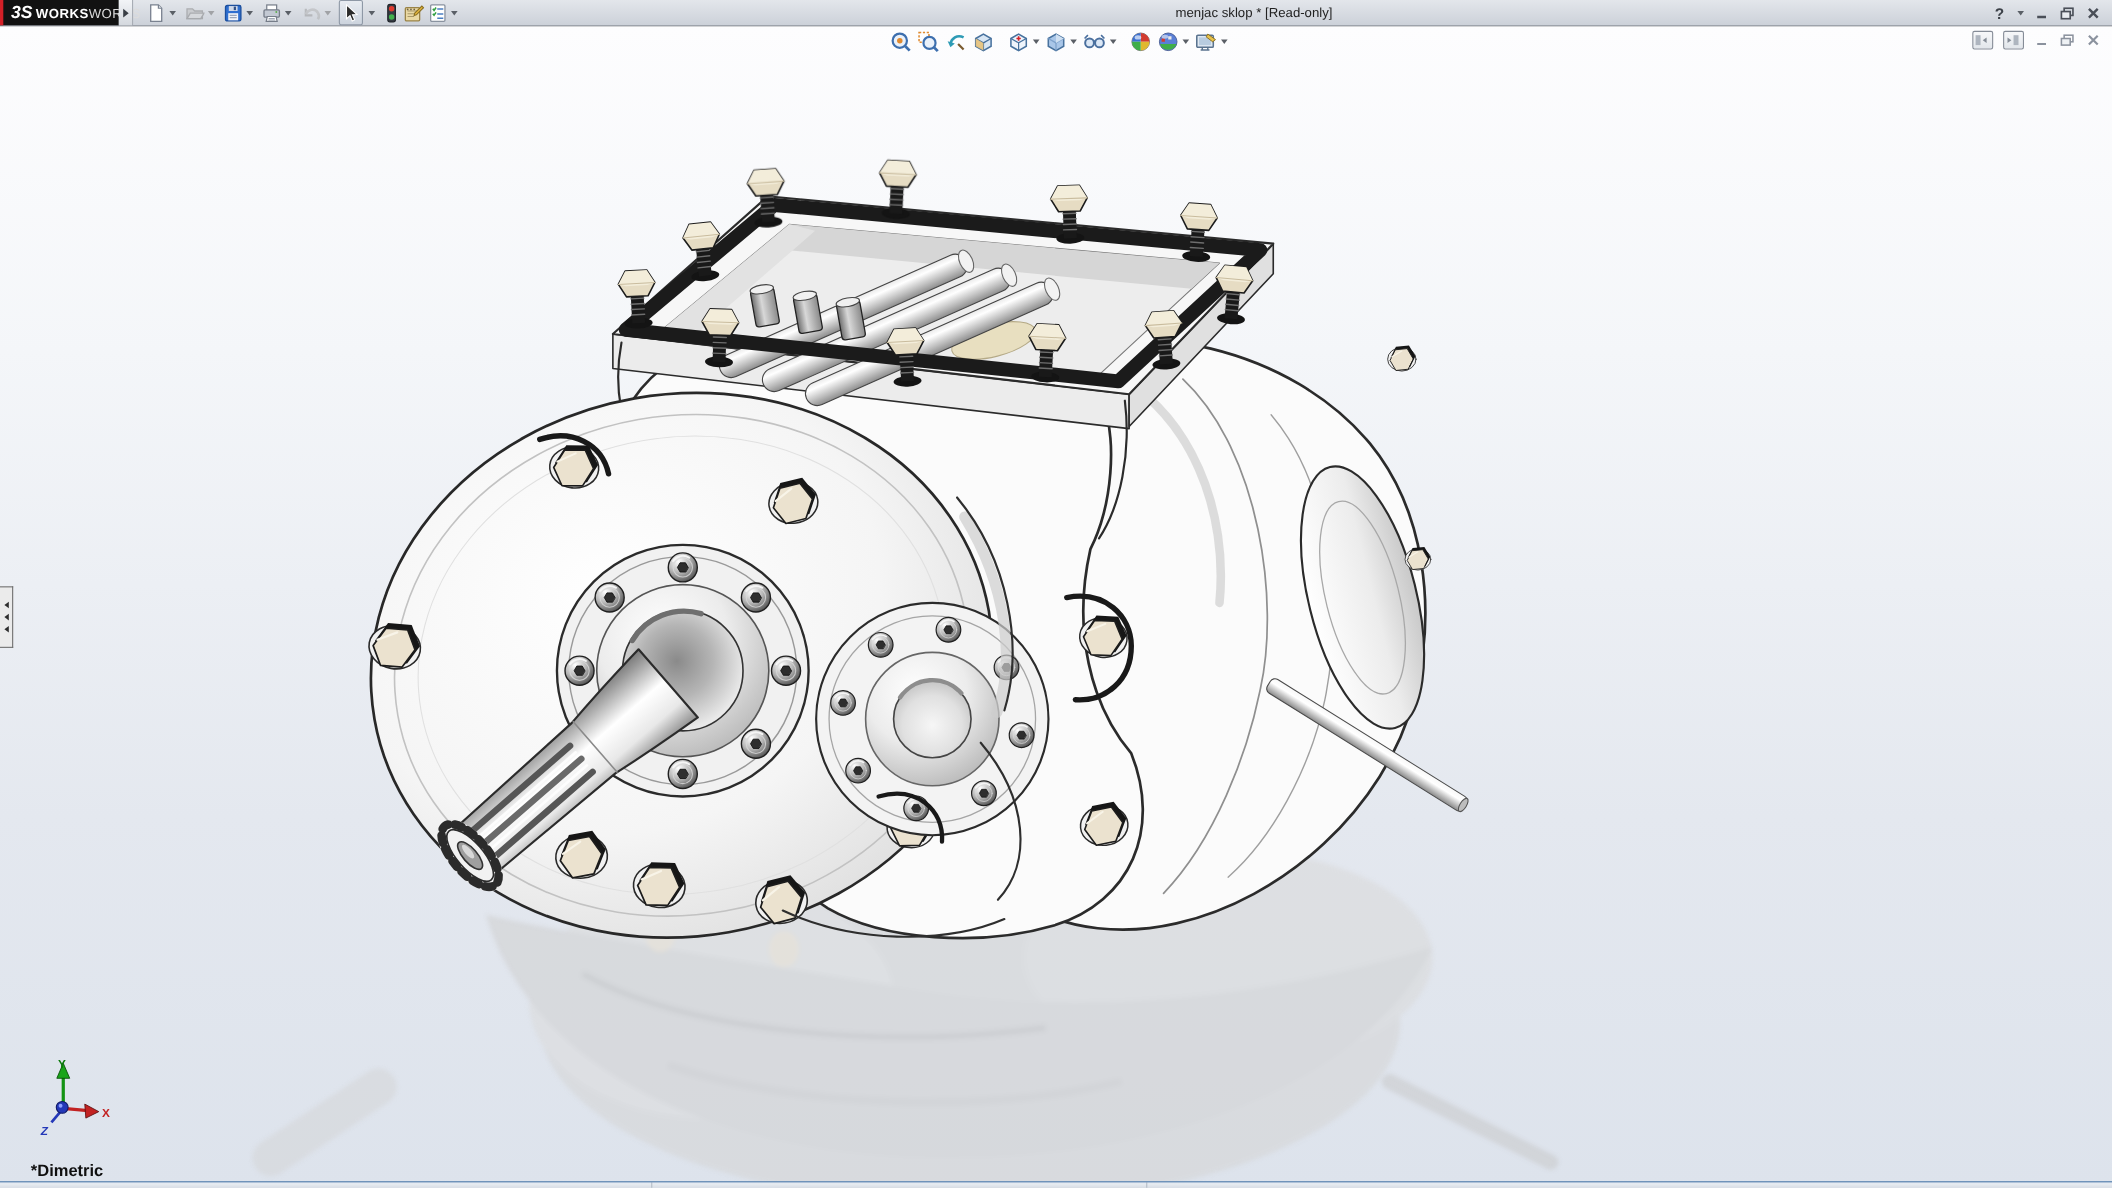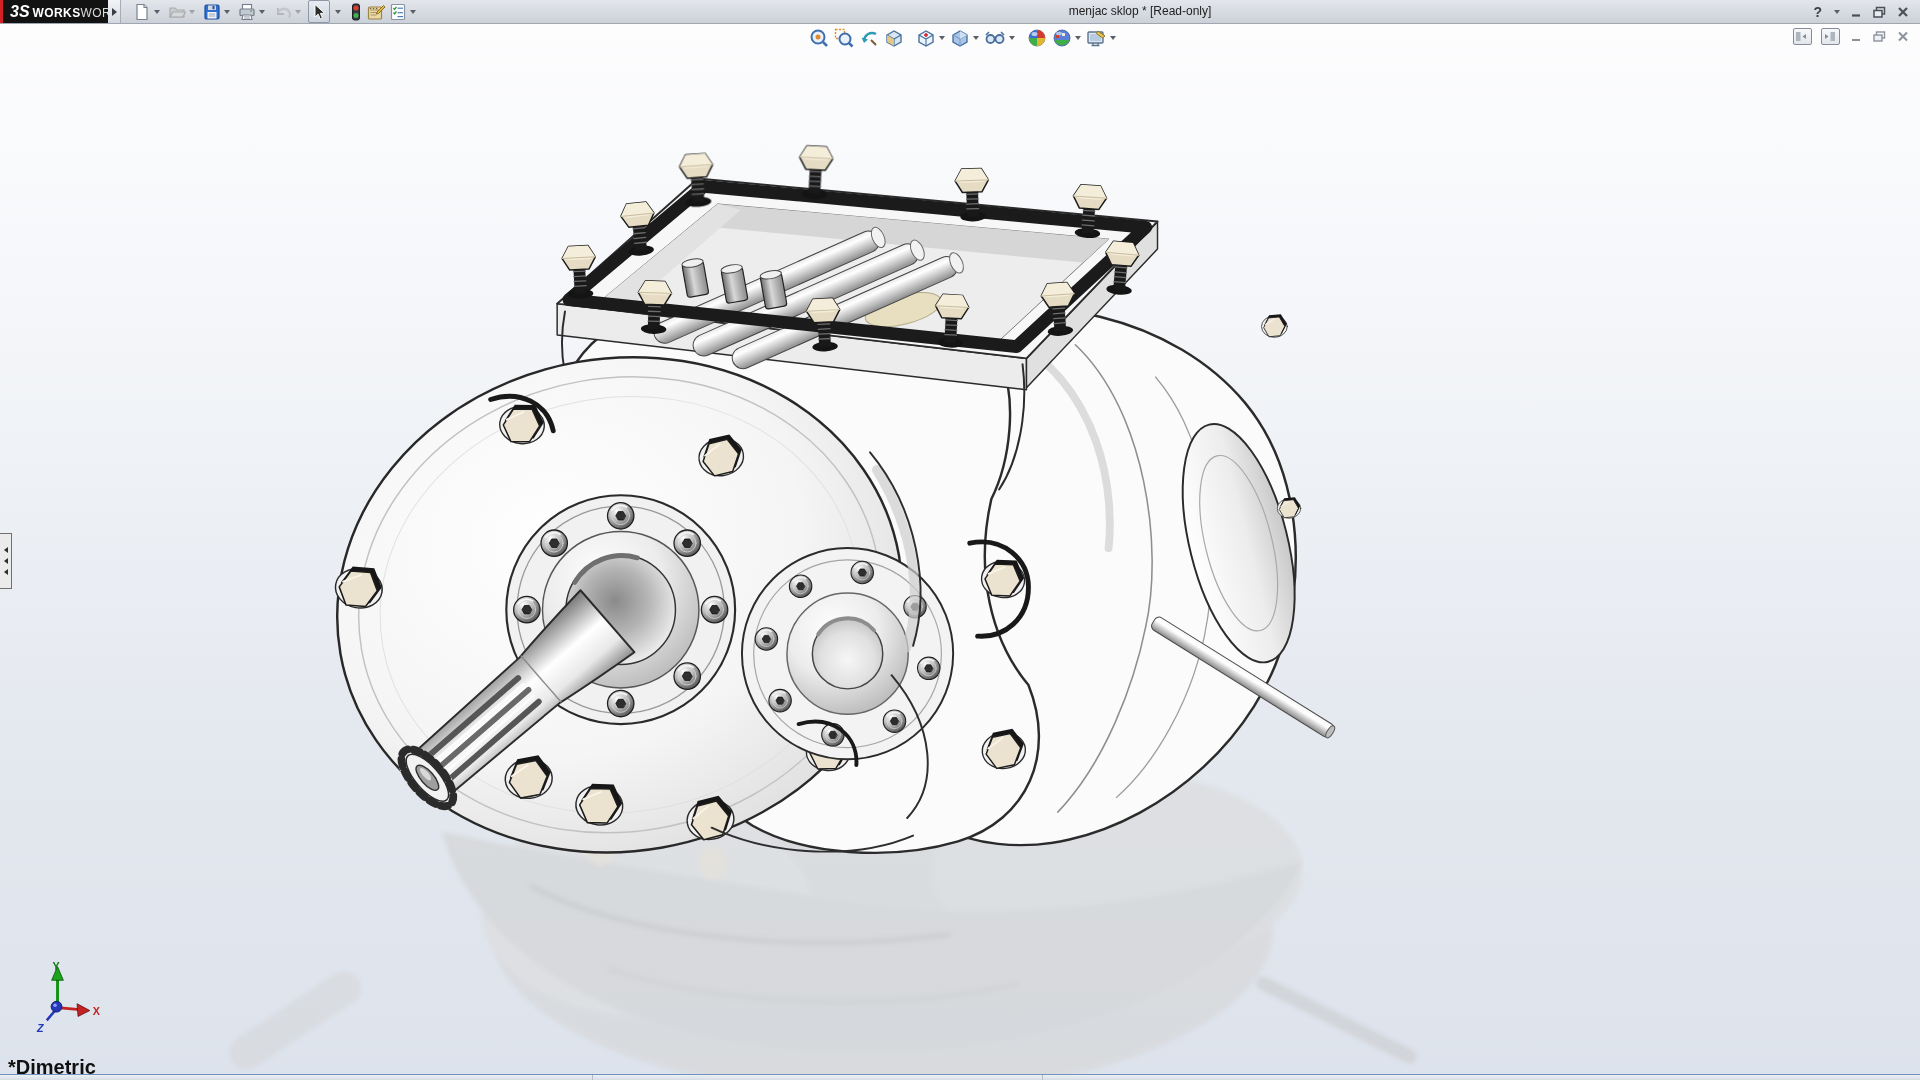--- a/index.html
+++ b/index.html
@@ -37,21 +37,21 @@
   .headsup{position:absolute;left:808px;top:3px;height:22px;display:flex;align-items:center;gap:3px;}
   .hu-btn{display:flex;align-items:center;padding:1px;}
   .hu-gap{width:4px;}
   .doc-controls{position:absolute;right:10px;top:4px;display:flex;align-items:center;gap:9px;}
   .pane-btn{width:17px;height:15px;border:1px solid #858c97;border-radius:2px;
     display:flex;align-items:center;background:linear-gradient(#f7f8fa,#e2e6eb);}
   .left-tab{position:absolute;left:0;top:509px;width:11px;height:54px;background:#ebebeb;
     border:1px solid #707070;border-left:none;display:flex;flex-direction:column;
     align-items:center;justify-content:center;gap:5px;}
   .tri-l{width:0;height:0;border-right:4px solid #2d2d2d;border-top:3.5px solid transparent;border-bottom:3.5px solid transparent;}
-  .orientation-label{position:absolute;left:8px;top:1032px;font-size:20px;font-weight:600;color:#101010;}
+  .orientation-label{position:absolute;left:28px;top:1032px;font-size:15px;font-weight:600;color:#101010;}
   .taskbar-sliver{position:absolute;left:0;bottom:0;width:1920px;height:5px;
     background:linear-gradient(#eef2f6,#d7dde5);border-top:1px solid #6f93ba;}
   .tb-div{position:absolute;top:0;width:1px;height:5px;background:#b4bcc6;}
   svg{display:block;}
   #model-svg{position:absolute;left:0;top:0;}
 </style>
 </head>
 <body>
 
 <div id="app">

